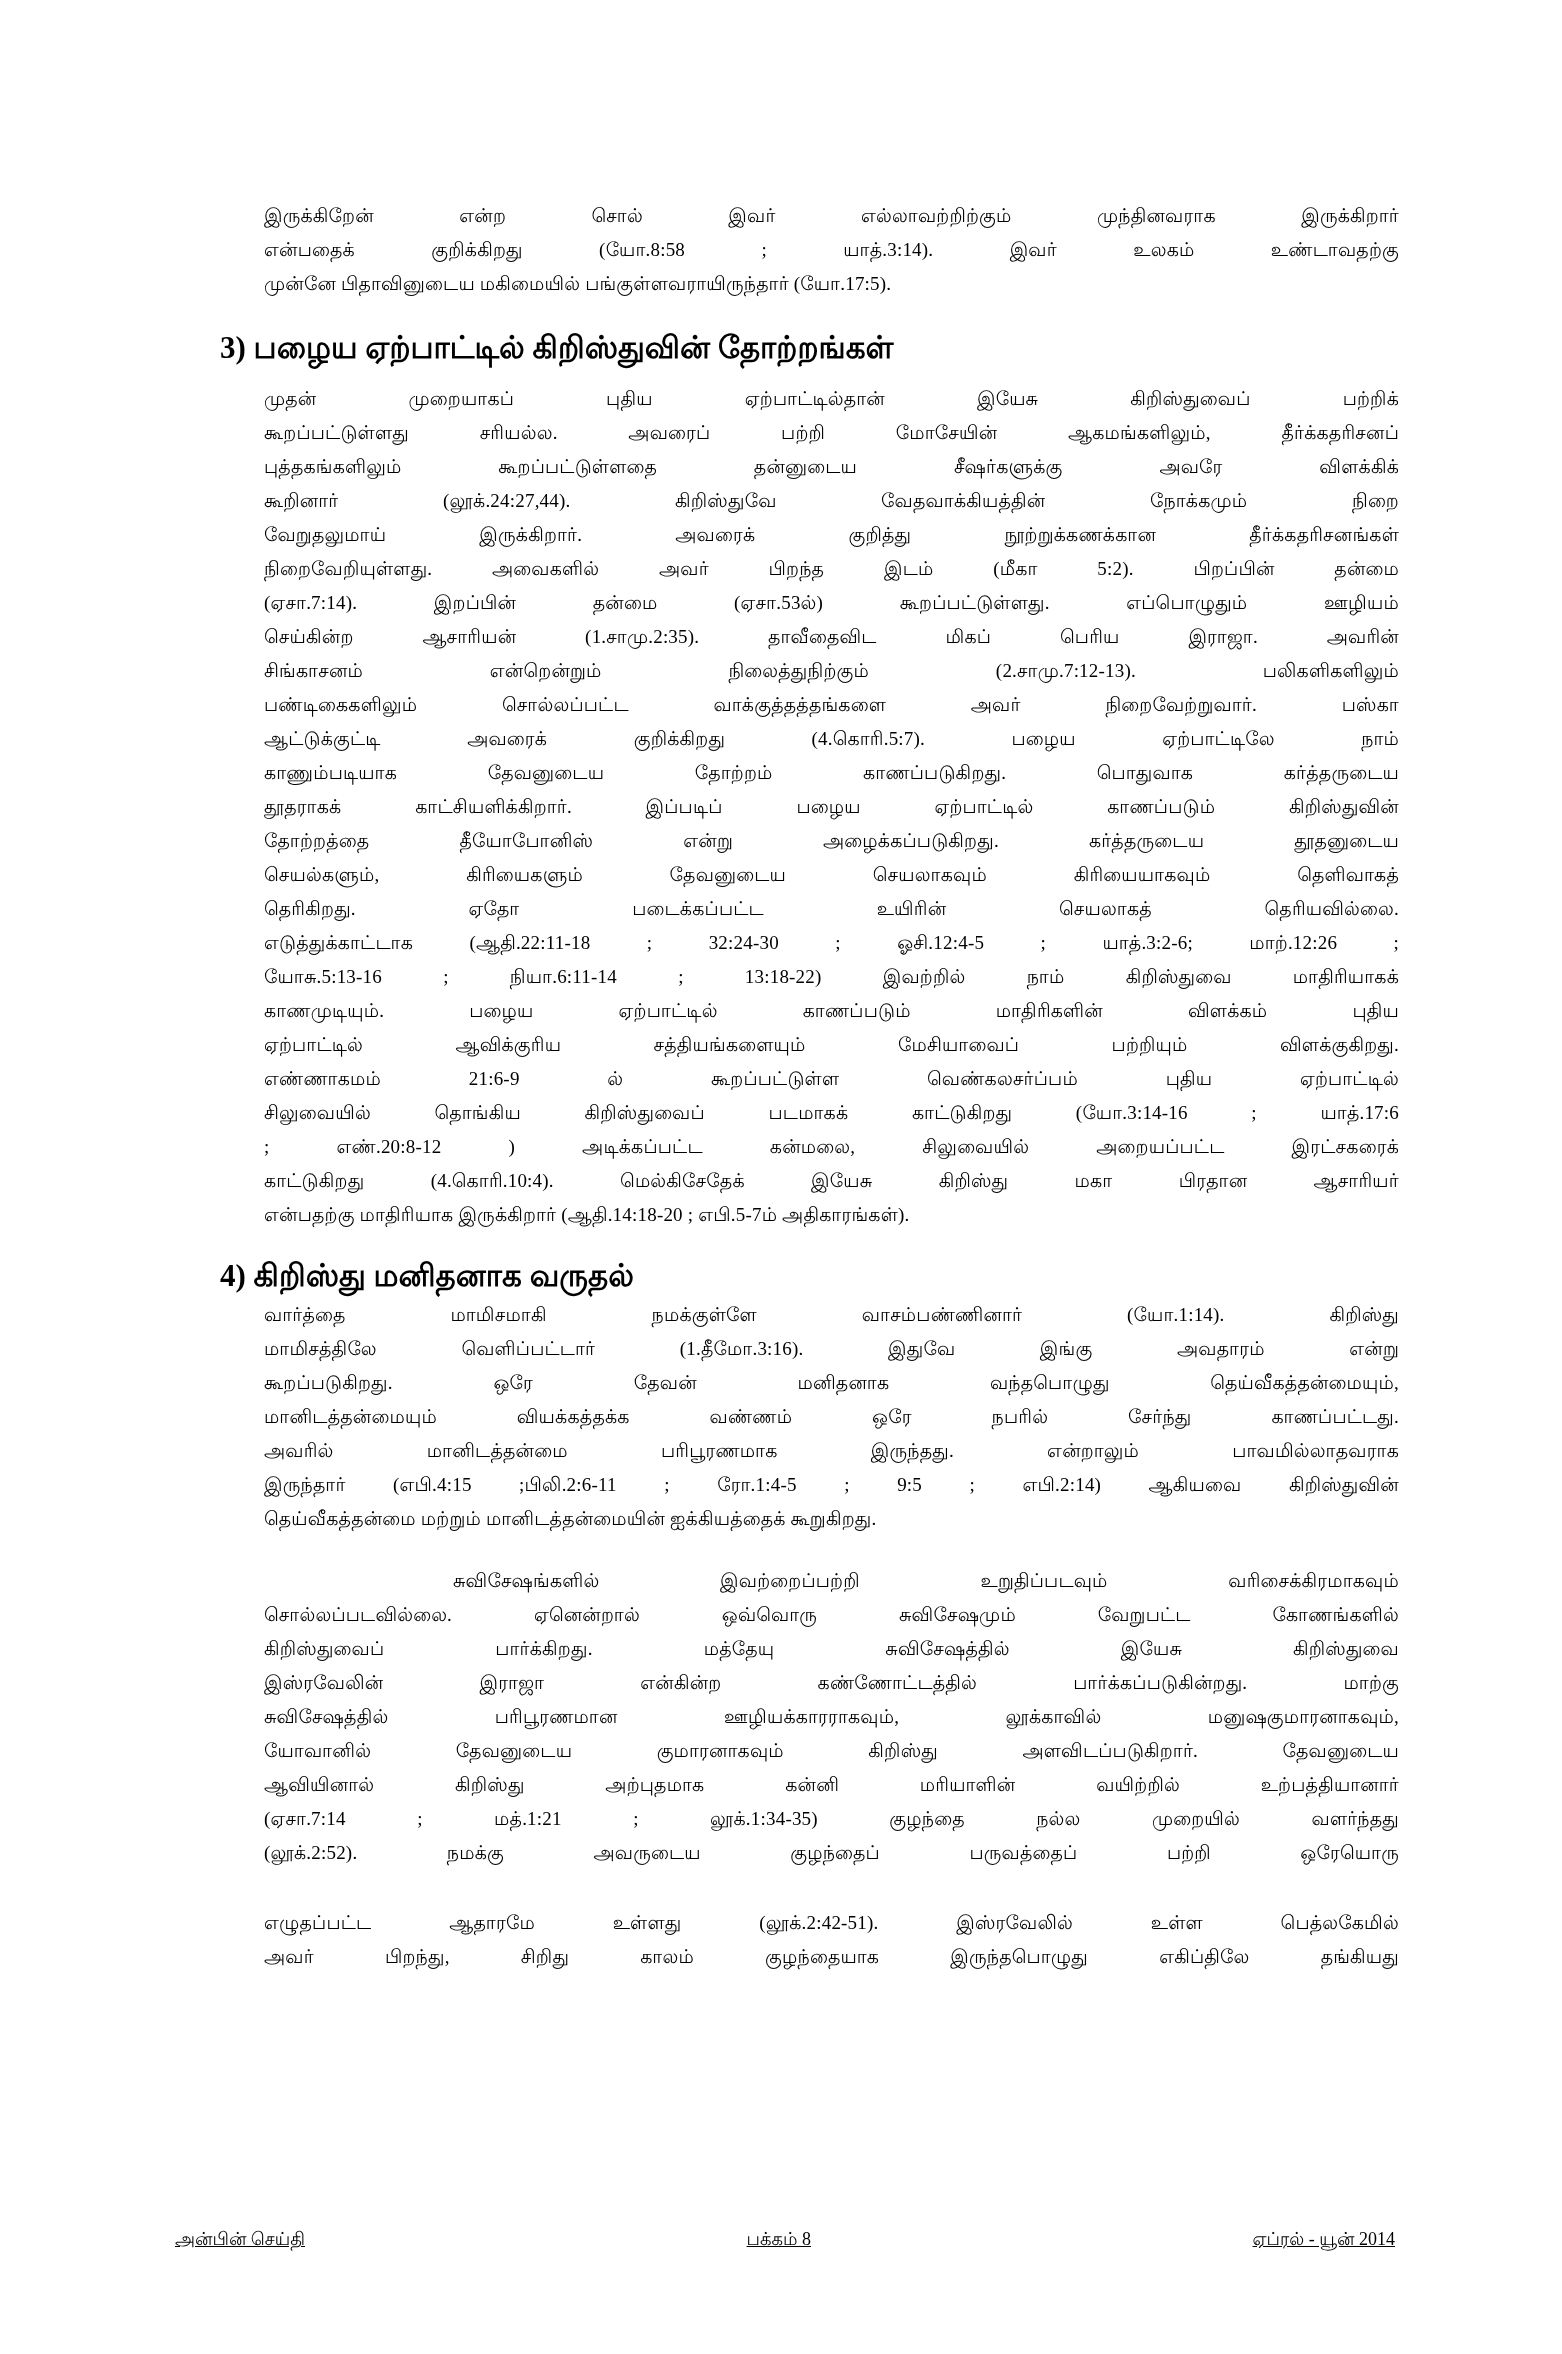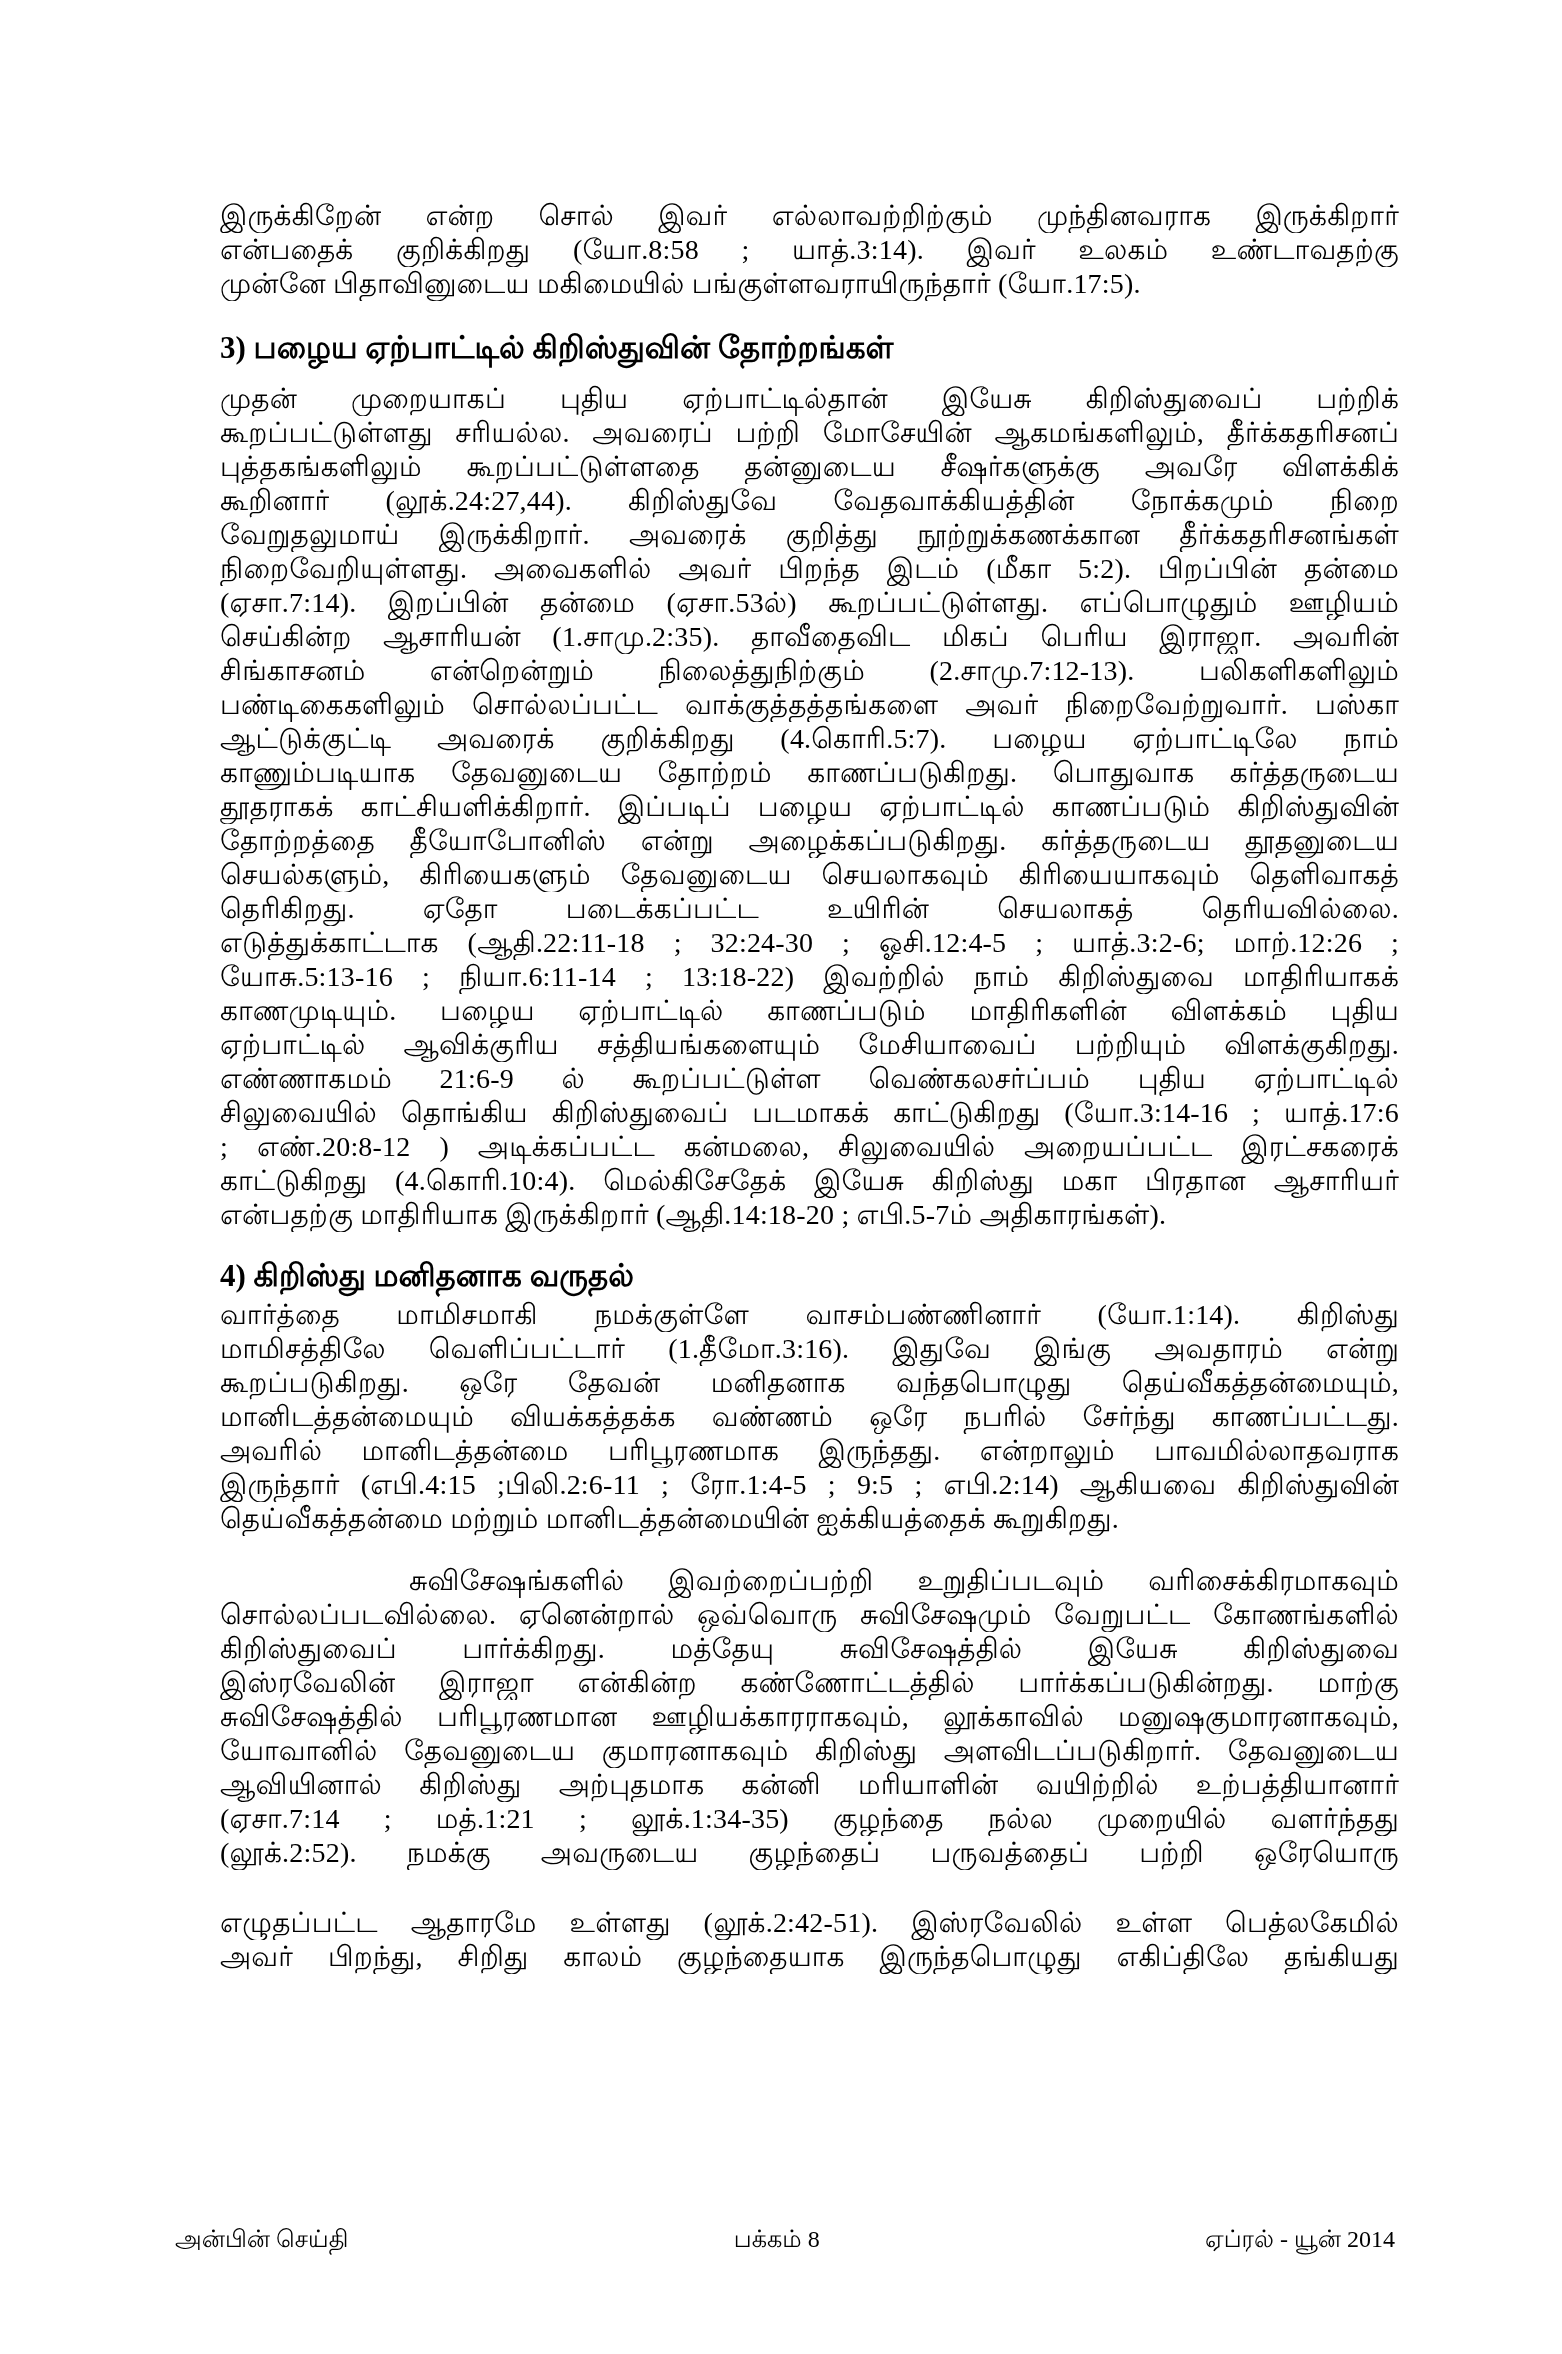--- a/index.html
+++ b/index.html
@@ -13,28 +13,29 @@
     overflow: hidden;
   }
   .content {
     position: absolute;
     left: 220px;
     top: 199px;
     width: 1179px;
   }
   .para { margin: 0; padding: 0; }
   .line {
-    font-size: 28px;
+    font-size: 19px;
     line-height: 34px;
     height: 34px;
     overflow: hidden;
     text-align: justify;
     text-align-last: justify;
     white-space: nowrap;
     letter-spacing: 0.2px;
+    margin-left: 44px;
   }
   .line.line-left {
     text-align: right;
     text-align-last: left;
     white-space: normal;
   }
   .heading {
     font-size: 31px;
     font-weight: bold;
     line-height: 38px;
@@ -48,22 +49,23 @@
   .p-gospels { margin-top: 28px; }
   .p-childhood { margin-top: 36px; }
   .footer {
     position: absolute;
     left: 175px;
     right: 167px;
     top: 2224px;
     display: flex;
     justify-content: space-between;
     align-items: baseline;
-    font-size: 24px;
+    font-size: 18px;
     line-height: 30px;
+    text-decoration: underline;
   }
   .footer span { white-space: nowrap; }
 </style>
 </head>
 <body>
 
 <div class="page">
   <div class="content">
 
     <div class="para p-intro">

